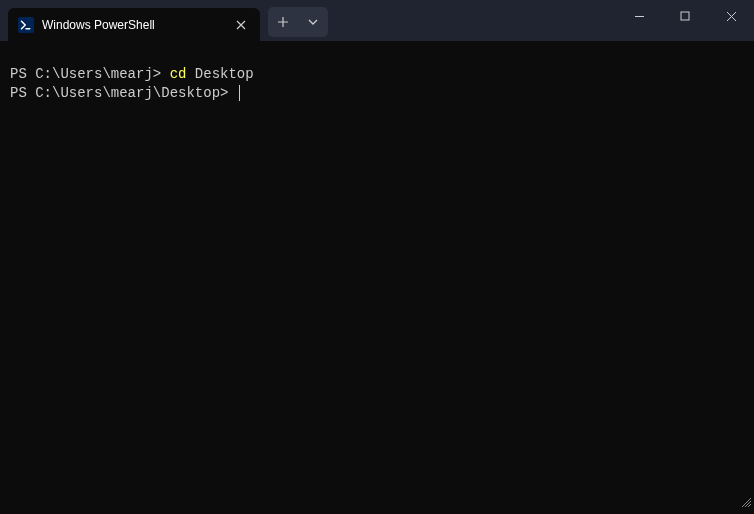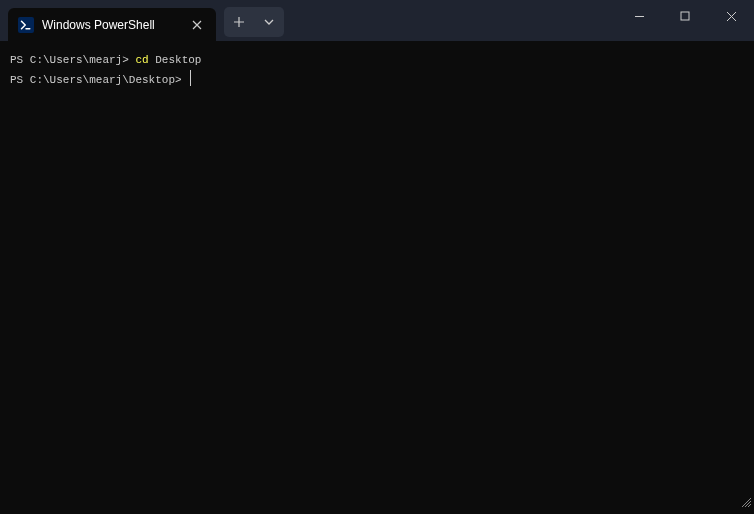--- a/index.html
+++ b/index.html
@@ -13,21 +13,21 @@
   }
   .titlebar {
     height: 41px;
     background: #1f2430;
     display: flex;
     align-items: flex-end;
     position: relative;
   }
   .tab {
     height: 33px;
-    width: 208px;
+    width: 252px;
     background: #0c0c0c;
     border-top-left-radius: 6px;
     border-top-right-radius: 6px;
     margin-left: 8px;
     display: flex;
     align-items: center;
     padding: 0 10px;
     position: relative;
   }
   .tab-icon {
@@ -89,23 +89,23 @@
   .win-btn {
     width: 46px;
     height: 32px;
     display: flex;
     align-items: center;
     justify-content: center;
     color: #cccccc;
     cursor: pointer;
   }
   .terminal {
-    padding: 10px 10px;
+    padding: 24px 10px;
     font-family: Consolas, 'Courier New', monospace;
-    font-size: 11px;
+    font-size: 14px;
     line-height: 19px;
     color: #cccccc;
   }
   .line { white-space: pre; }
   .prompt { color: #cccccc; }
   .cmd-keyword { color: #ffff55; }
   .cmd-arg { color: #cccccc; }
   .cmd-path { color: #ffff55; }
   .cursor {
     display: inline-block;

